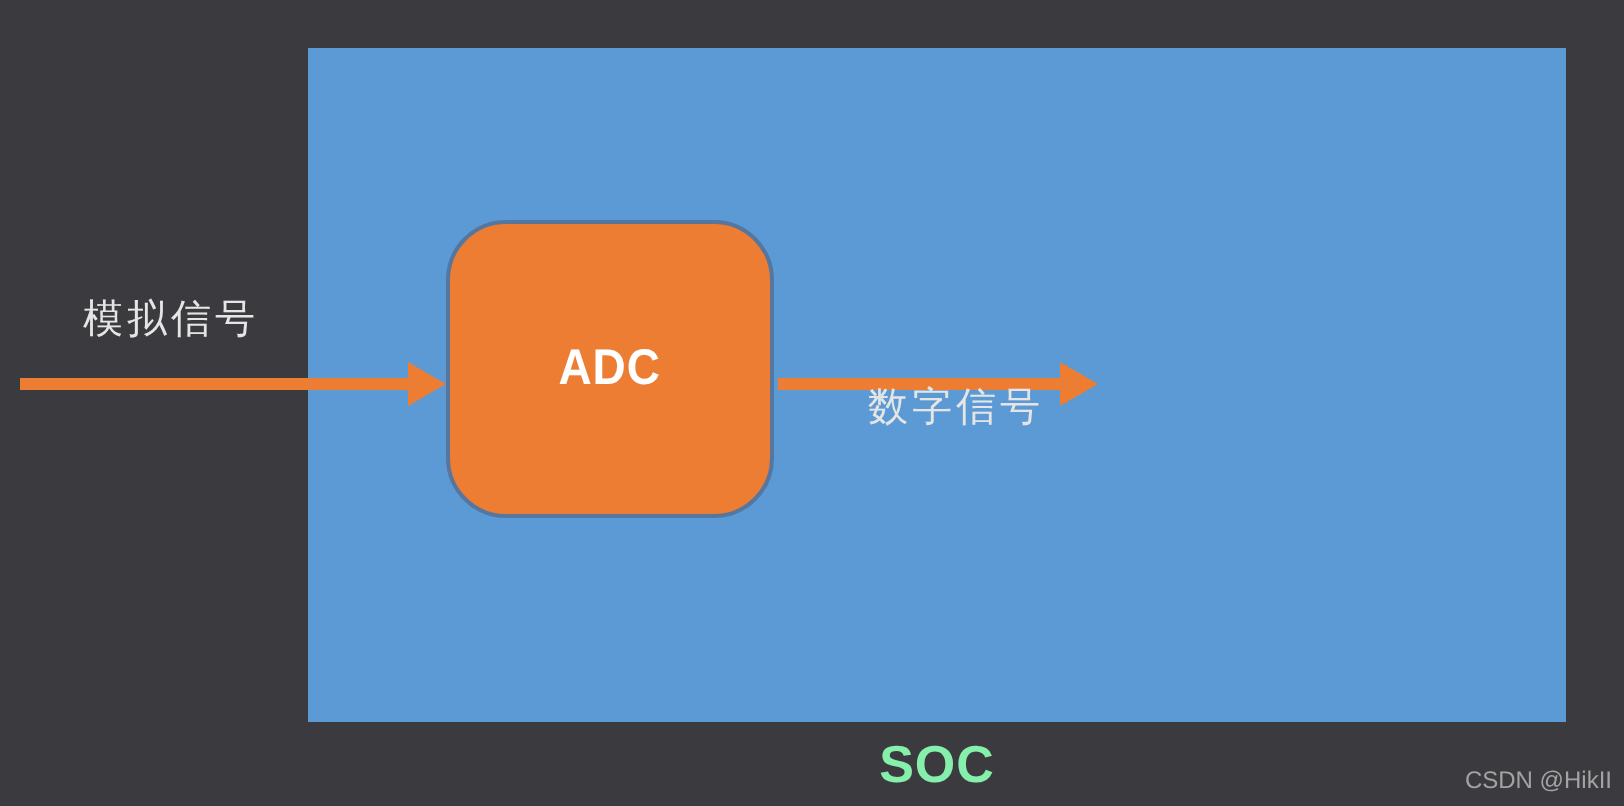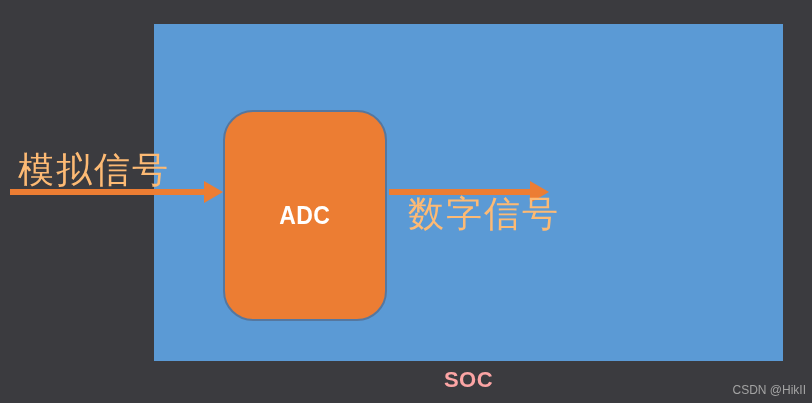--- a/index.html
+++ b/index.html
@@ -20,21 +20,21 @@
     left: 154px;
     top: 24px;
     width: 629px;
     height: 337px;
     background: #5b9ad5;
   }
   .block {
     position: absolute;
     top: 110px;
     width: 164px;
-    height: 211px;
+    height: 149px;
     background: #ec7d33;
     border: 2px solid #55779f;
     border-radius: 30px;
     box-sizing: border-box;
     display: flex;
     align-items: center;
     justify-content: center;
   }
   .block-adc { left: 223px; }
   .block-cpu { left: 549px; }
@@ -59,37 +59,37 @@
     width: 0;
     height: 0;
     border-top: 11px solid transparent;
     border-bottom: 11px solid transparent;
     border-left: 19px solid #ec7d33;
   }
   .arrow-head-analog { left: 204px; }
   .arrow-head-digital { left: 530px; }
   .signal-label {
     position: absolute;
-    color: #fdba74;
-    font-size: 36px;
+    color: #e5e5e5;
+    font-size: 20px;
     letter-spacing: 2px;
     text-align: center;
     font-family: "DejaVu Sans", sans-serif;
     white-space: nowrap;
   }
   .signal-label-analog { left: 18px; width: 135px; top: 146px; }
   .signal-label-digital { left: 408px; width: 140px; top: 148px; margin-top: 42px; }
   .chip-caption {
     position: absolute;
     left: 154px;
     width: 629px;
     top: 367px;
     text-align: center;
-    color: #fca5a5;
-    font-size: 22px;
+    color: #86efac;
+    font-size: 26px;
     font-weight: 700;
     letter-spacing: 0.5px;
   }
   .watermark {
     position: absolute;
     right: 6px;
     bottom: 6px;
     color: #a3a3a3;
     font-size: 12px;
   }

